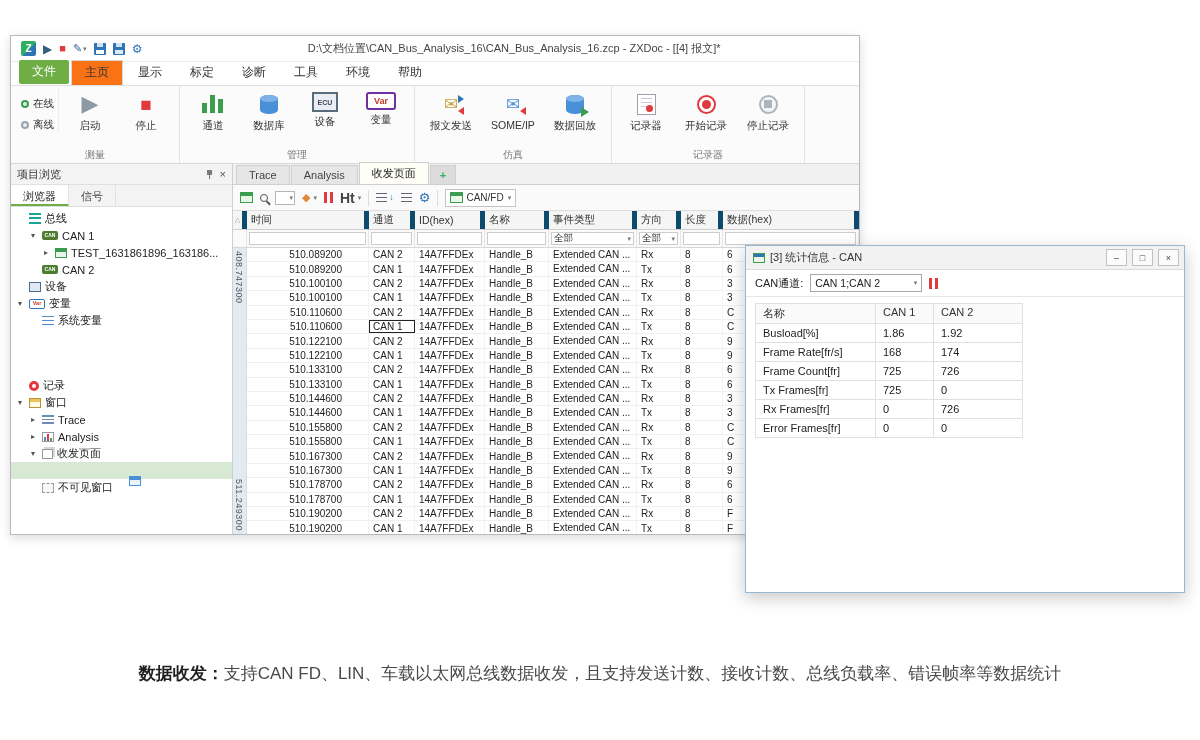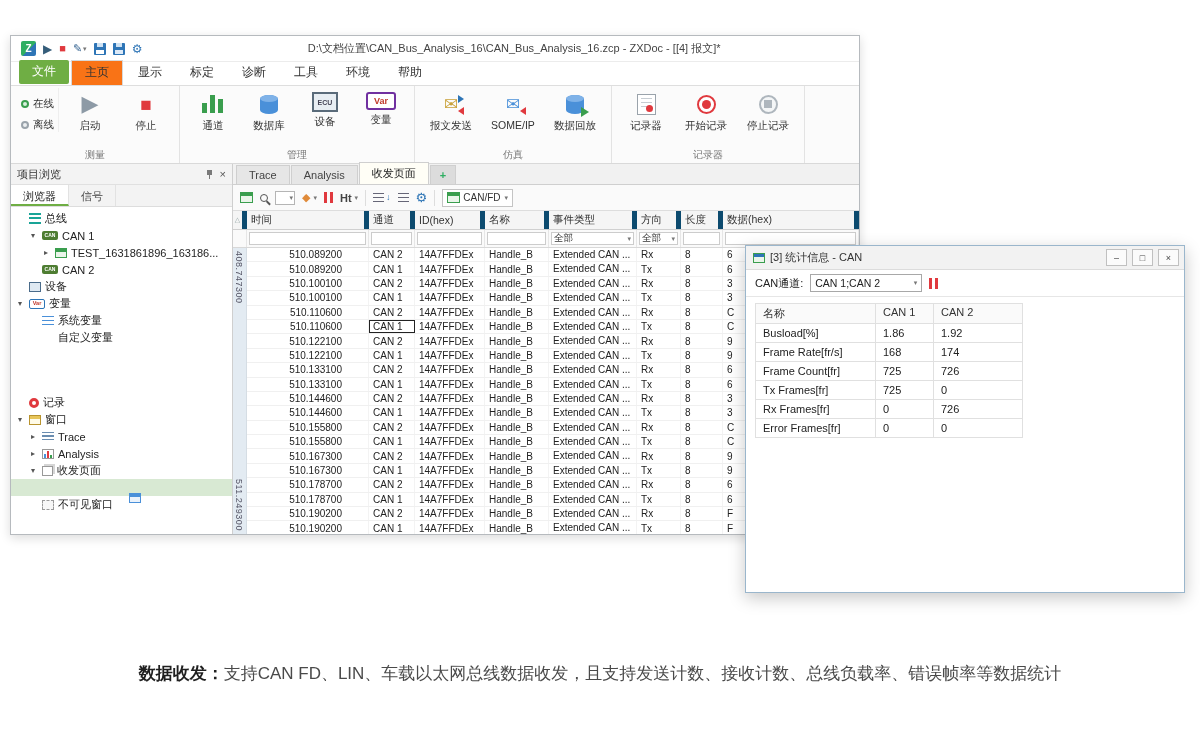--- a/index.html
+++ b/index.html
@@ -141,21 +141,21 @@
   .tsep { width:1px; height:16px; background:#ddd; }
   .tbi { display:inline-flex; align-items:center; gap:2px; }
   .mini-grid { width:13px; height:11px; border:1px solid #3a9e4e; background:#eaf5ea;
     background-image:linear-gradient(#3a9e4e,#3a9e4e); background-size:100% 3px; background-repeat:no-repeat; }
   .mag { width:8px; height:8px; border:1.5px solid #555; border-radius:50%; position:relative; }
   .mag::after { content:""; position:absolute; right:-4px; bottom:-3px; width:5px; height:1.5px; background:#555; transform:rotate(45deg); }
   .selbox { width:20px; height:14px; border:1px solid #b5b5b5; background:#fff; display:inline-flex;
     align-items:center; justify-content:flex-end; padding-right:1px; }
   .diam { color:#e08b3a; font-size:11px; line-height:1; }
   .pausebars { width:9px; height:11px; border-left:3px solid #e0393e; border-right:3px solid #e0393e; }
-  .ht { font-weight:bold; color:#444; font-size:11px; }
+  .ht { font-weight:bold; color:#444; font-size:14px; }
   .lines-i { width:11px; height:10px; background:repeating-linear-gradient(180deg,#667 0 1.5px,transparent 1.5px 4px); }
   .dn { font-size:9px; color:#2e75b6; line-height:1; }
   .gear { color:#2e75b6; font-size:13px; line-height:1; }
   .chfd { display:inline-flex; align-items:center; gap:3px; border:1px solid #c4c4c4; background:#fff;
     padding:1px 4px; height:18px; font-size:10px; color:#333; }
 
   
   .grid-header { height:19px; flex:0 0 19px; display:flex; background:#f5f5f5; border-bottom:1px solid #d0d0d0;
     font-size:10.5px; color:#333; align-items:center; }
   .hcell { padding-left:4px; border-right:5px solid #0c4a6e; height:100%; display:flex; align-items:center; }
@@ -421,27 +421,20 @@
             </div>
 
             <div class="tree-item" style="padding-left: 17px;">
               <span class="arrowg"></span>
               <span class="ti ic-sysvar">
                 <b class="badge"></b>
               </span>
               <span class="tlabel">系统变量</span>
             </div>
 
-            <div class="tree-item" style="padding-left: 17px;">
-              <span class="arrowg"></span>
-              <span class="ti ic-uservar">
-                <b class="badge"></b>
-              </span>
-              <span class="tlabel">自定义变量</span>
-            </div>
 
             <div class="tree-item" style="padding-left: 4px; margin-top: 48px;">
               <span class="arrowg"></span>
               <span class="ti ic-record">
                 <b class="badge"></b>
               </span>
               <span class="tlabel">记录</span>
             </div>
 
             <div class="tree-item" style="padding-left: 4px;">

